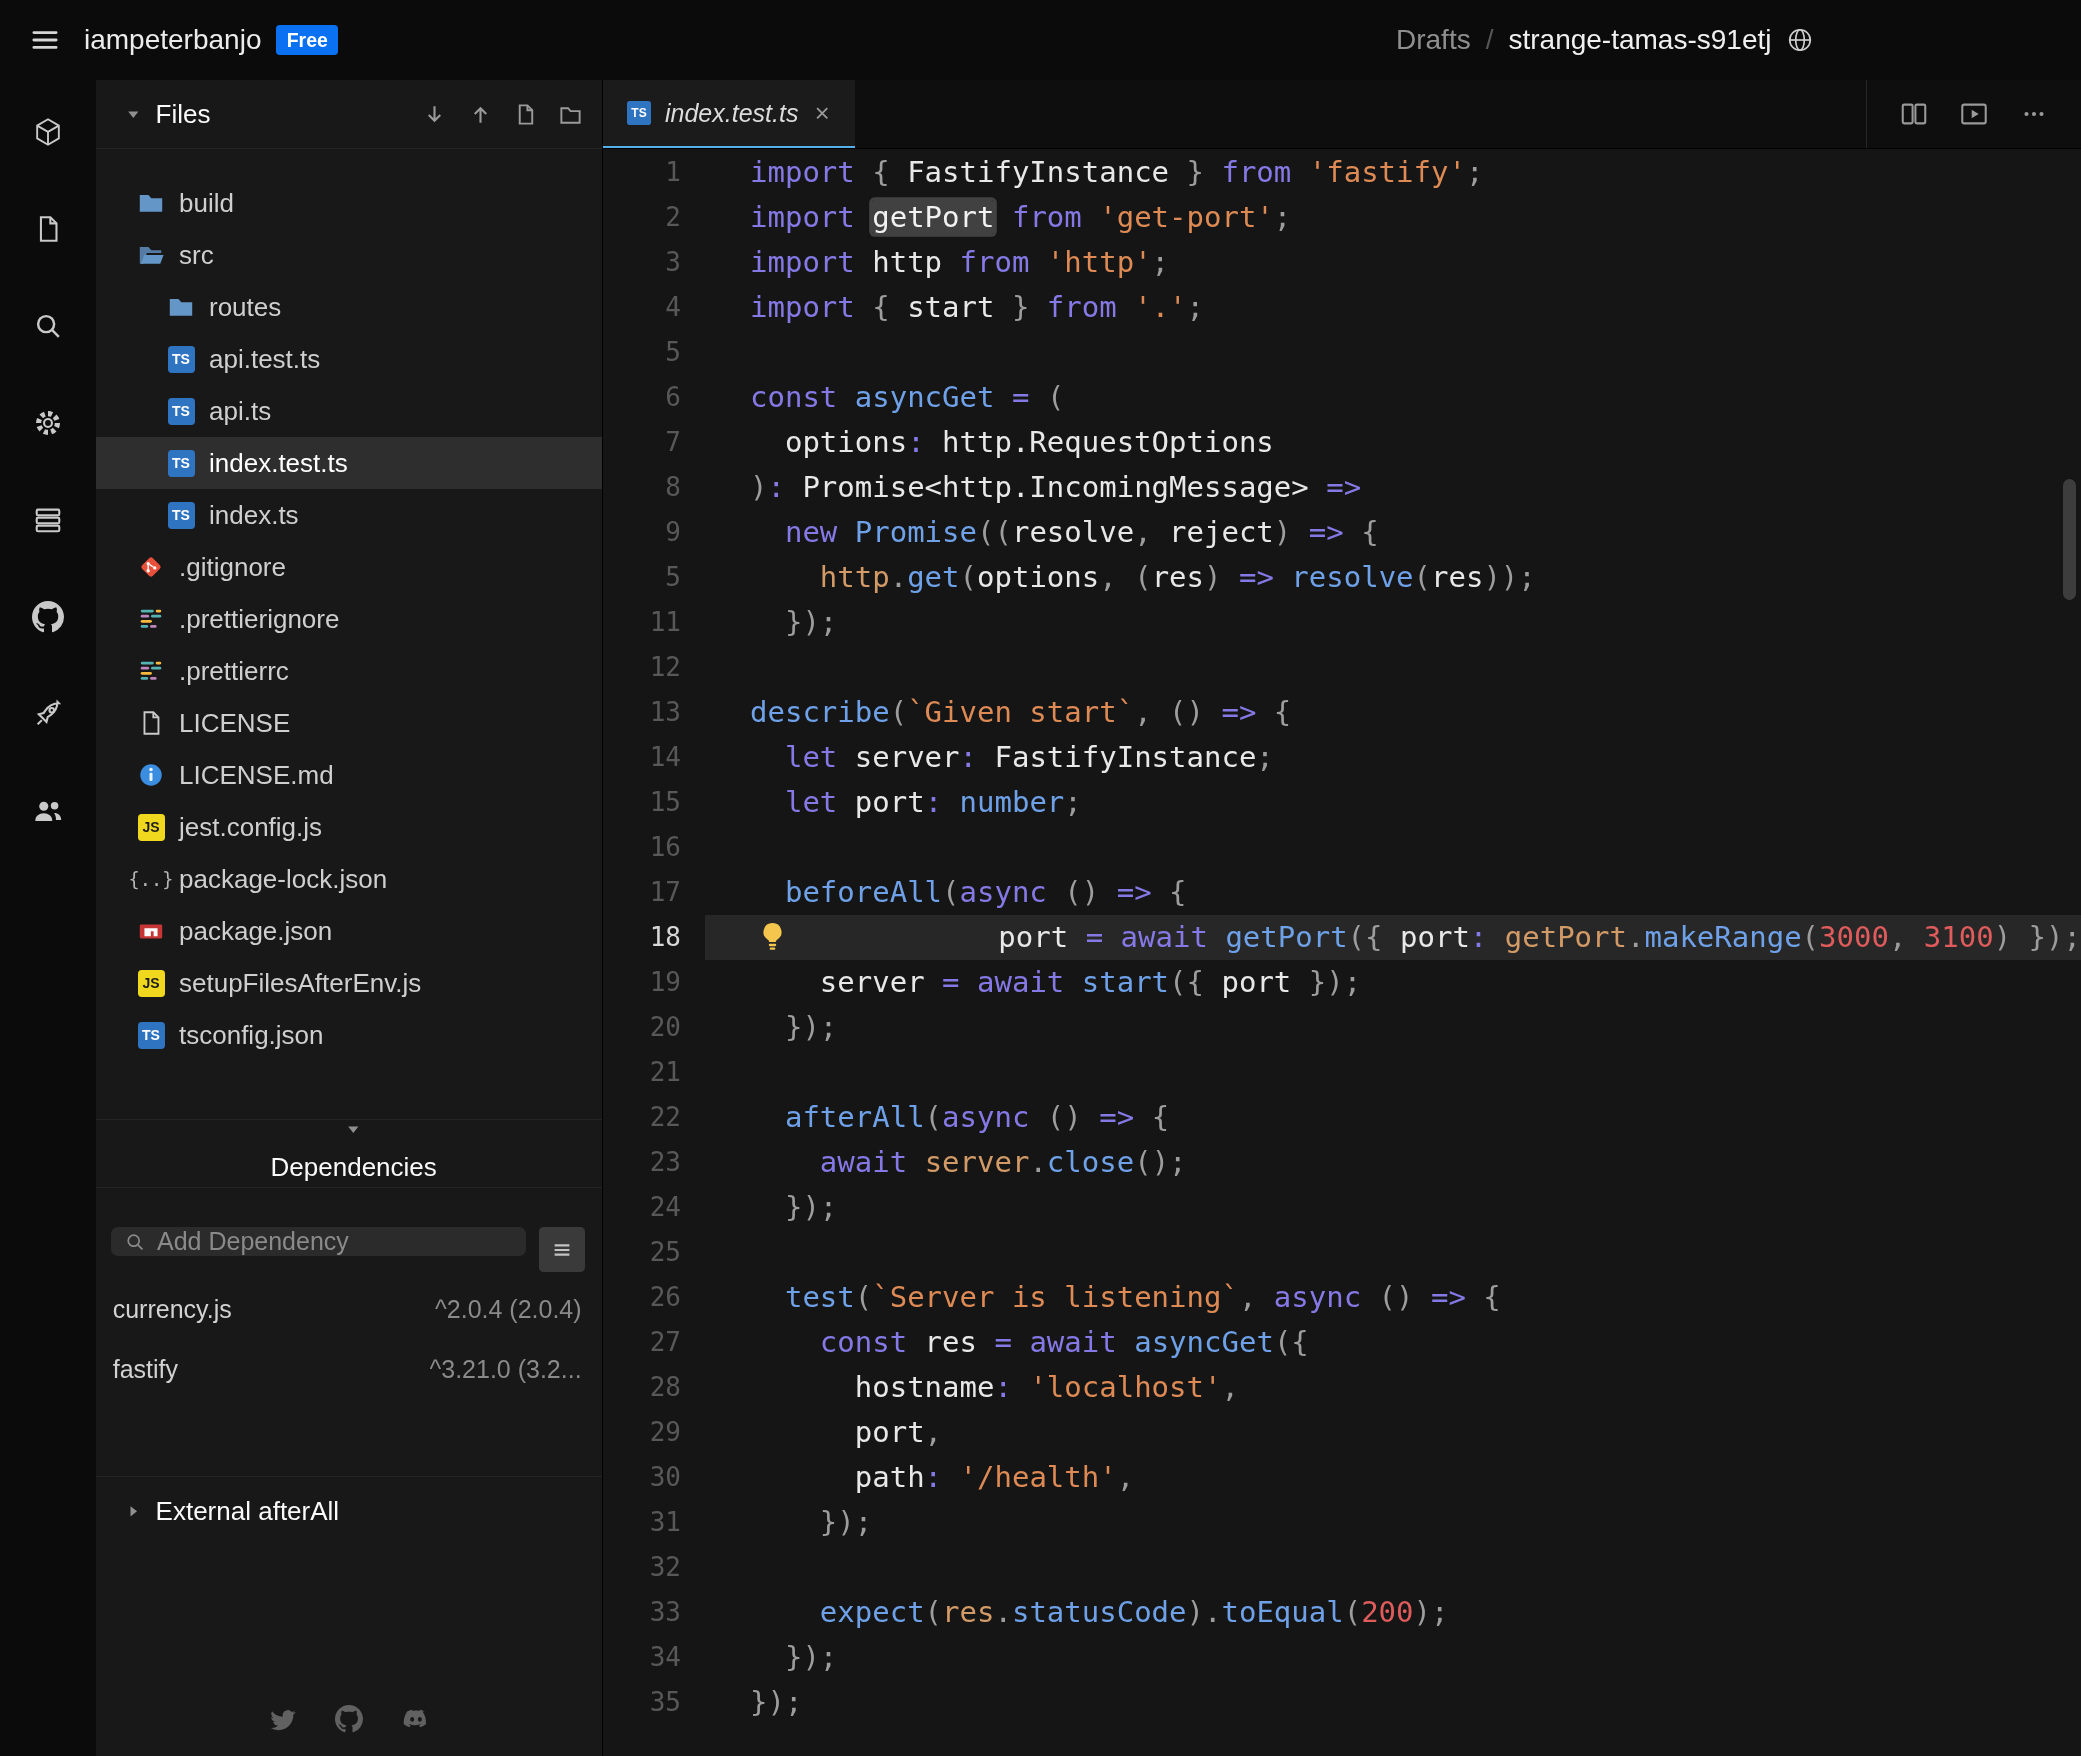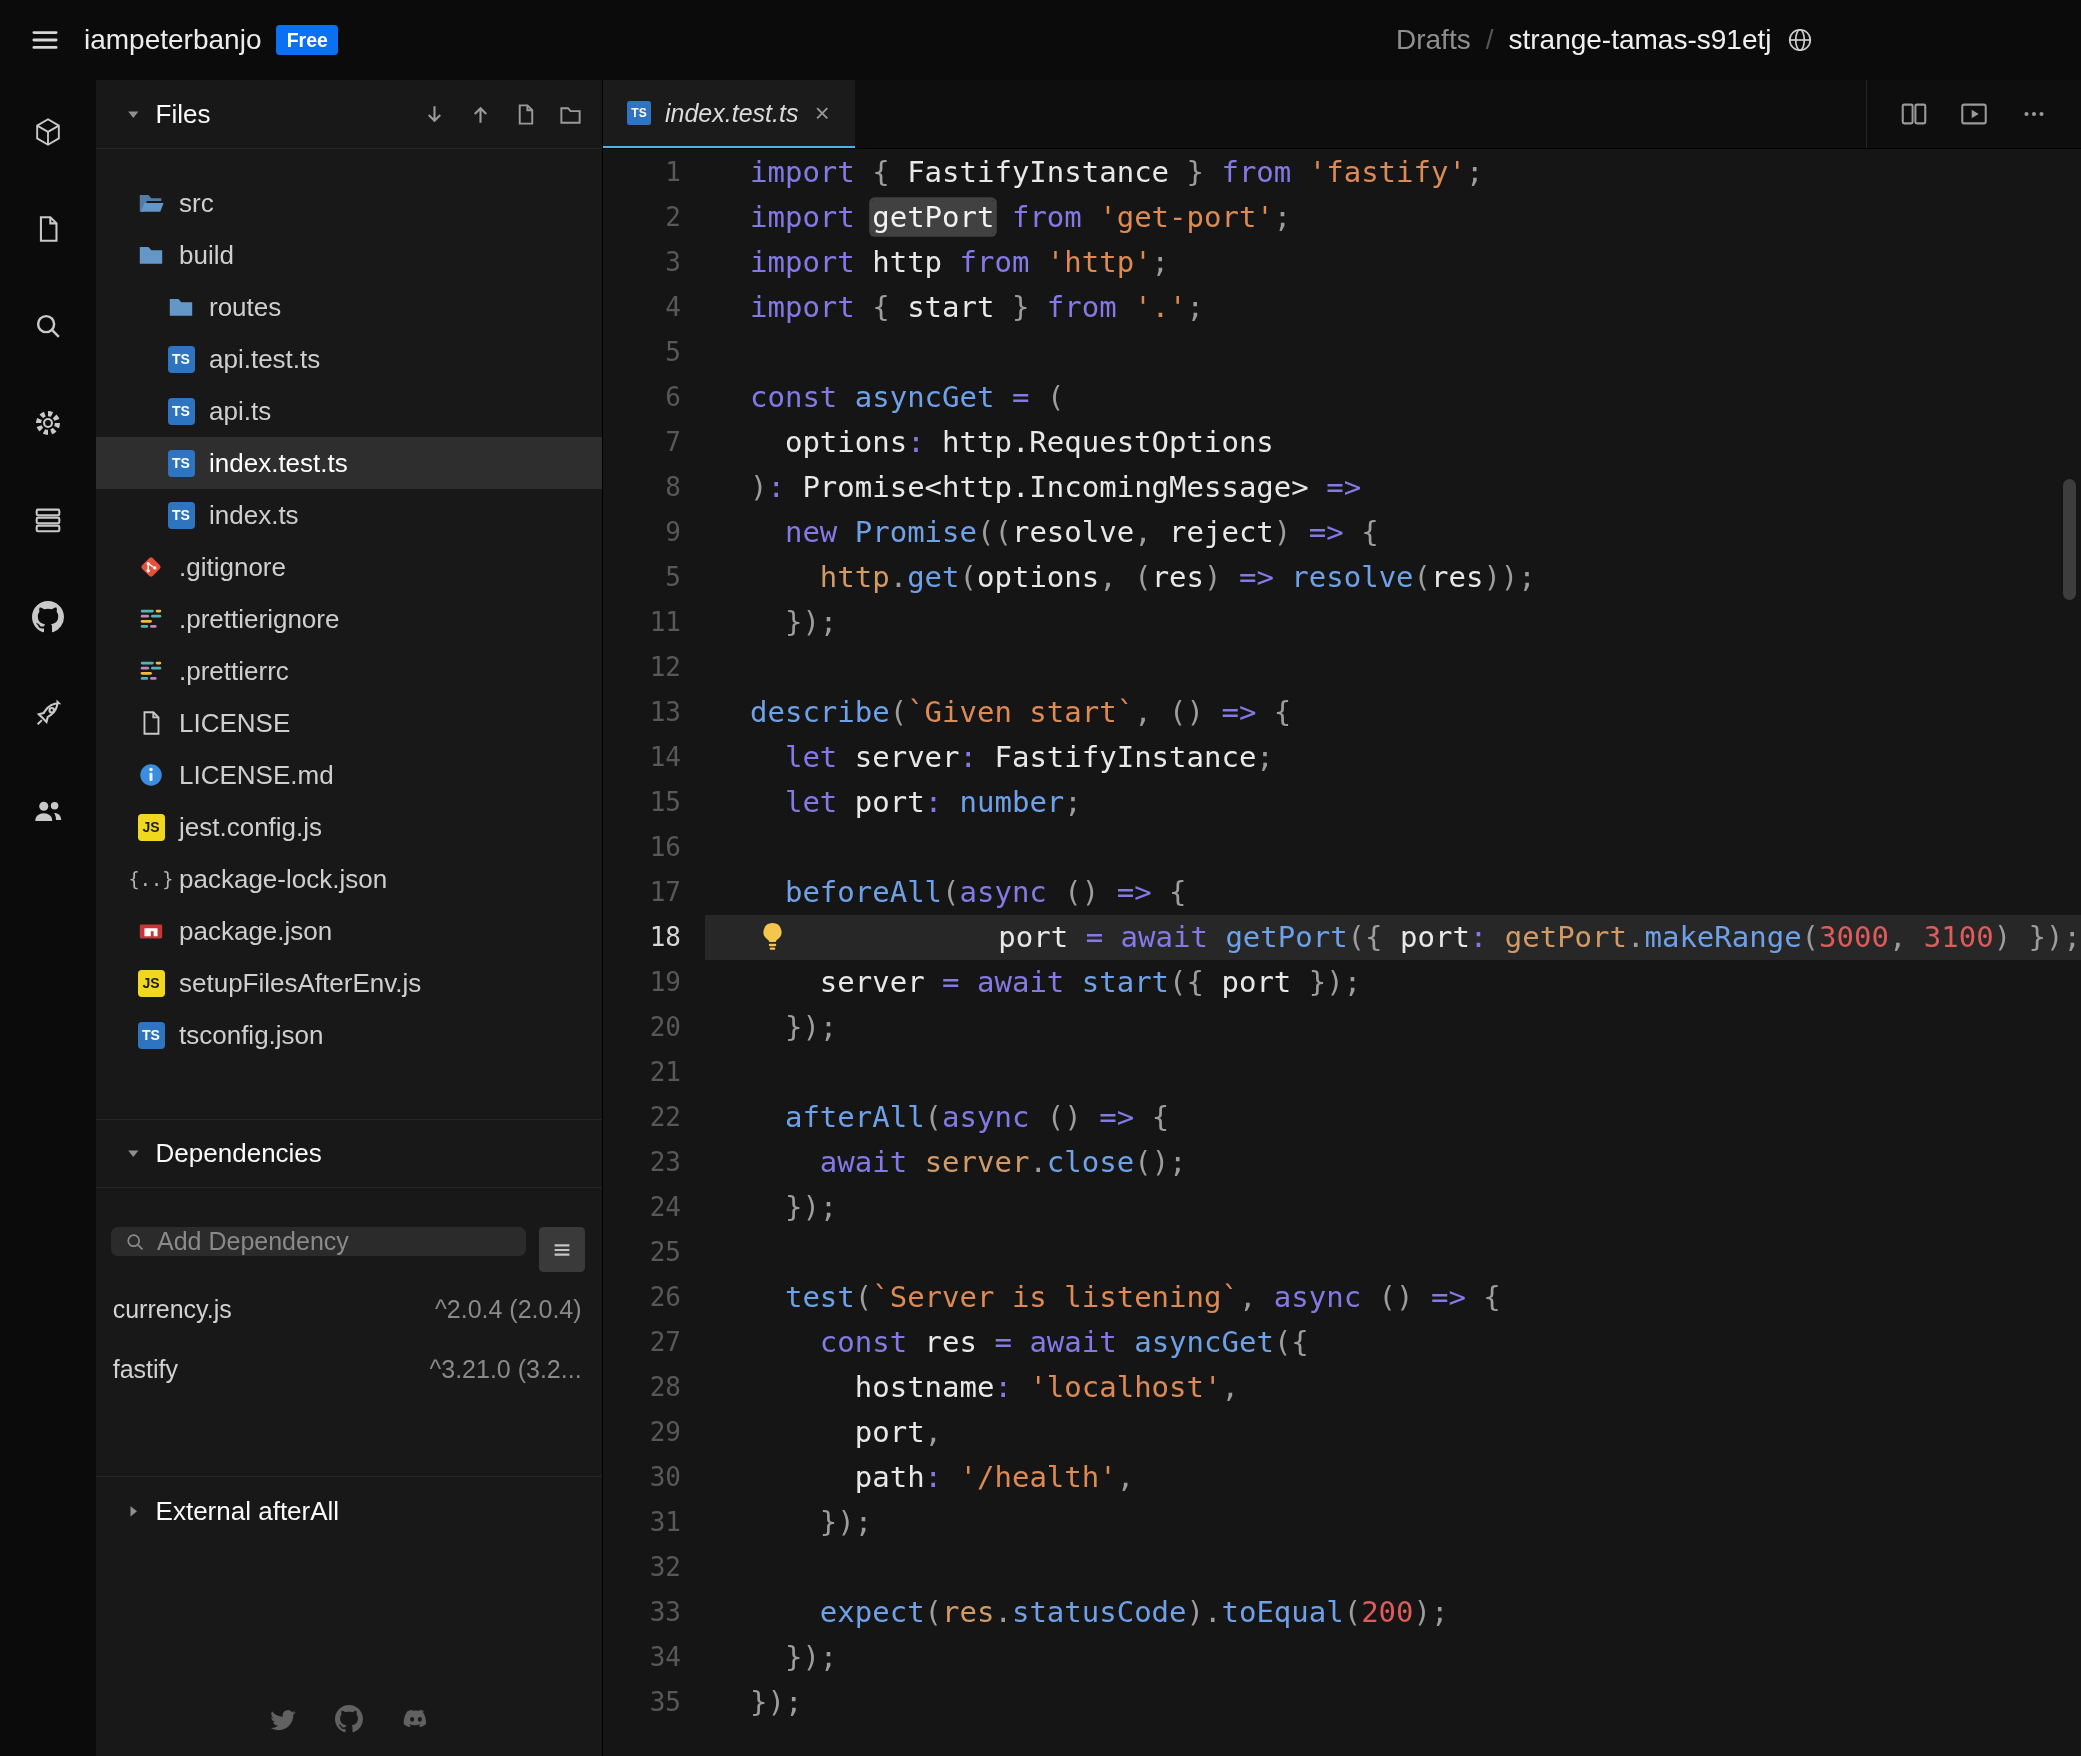--- a/index.html
+++ b/index.html
@@ -46,21 +46,21 @@
   .tree-row.selected .tree-label { color:#fff; }
   .tree-icon { width:28px; height:28px; flex:none; display:flex; align-items:center; justify-content:center; }
   .tree-label { color:#cfcfcf; font-size:26px; white-space:nowrap; }
 
   .badge-ic { width:27px; height:27px; border-radius:3.7px; display:flex; align-items:center;
     justify-content:center; font-weight:700; font-size:14px; font-family:"Liberation Sans",sans-serif; }
   .badge-ic.ts { background:var(--ts,#2f74c0); color:#fff; }
   .badge-ic.js { background:var(--js,#efd81d); color:#1c1c1c; }
   .braces-ic { color:#b5b5b5; font:400 18.6px "DejaVu Sans Mono",monospace; }
 
-  .deps-header { margin-top:58px; border-top:0.9px solid #252525; border-bottom:0.9px solid #252525; }
+  .deps-header { margin-top:58px; border-top:0.9px solid #252525; border-bottom:0.9px solid #252525;flex-direction:column; }
   .dep-search { display:flex; gap:13px; padding:39px 16.7px 0 15px; flex:none; }
   .search-box { flex:1; height:29px; background:#2b2b2b; border-radius:7px; display:flex;
     align-items:center; padding:0 13px; gap:11px; }
   .ic-search { width:22px; height:22px; color:#8a8a8a; flex:none; }
   .dep-input { flex:1; background:transparent; border:none; outline:none; color:#dddddd; font-size:25px;
     font-family:"Liberation Sans",sans-serif; min-width:0; }
   .dep-input::placeholder { color:#8a8a8a; }
   .dep-list-btn { width:46px; height:45px; background:#3a3a3a; border:none; border-radius:4.6px;
     display:flex; align-items:center; justify-content:center; cursor:pointer; color:#c4c4c4; }
   .ic-listbtn { width:24px; height:24px; }
@@ -226,33 +226,33 @@
                 <path d="M3.5 6.5h7l2.5 3h9.5v12h-19z"></path>
               </svg>
             </span>
           </div>
       </div>
 
       <div class="tree">
           <div class="tree-row" style="padding-left: 41px;">
             <span class="tree-icon" style="color: var(--folder);">
               <svg viewBox="0 0 30 30" fill="currentColor">
+                <path d="M3 24.5V6.5h9.3l3 3.4H27v14.6z"></path>
+              </svg>
+            </span>
+            <span class="tree-label">build</span>
+          </div>
+          <div class="tree-row" style="padding-left: 41px;">
+            <span class="tree-icon" style="color: var(--folder);">
+              <svg viewBox="0 0 30 30" fill="currentColor">
                 <path d="M3 24.5v-18h9.3l3 3.4H26v3H10.6L7 24.5z" opacity=".8"></path>
                 <path d="M7.8 14.9h20.7l-3.6 9.6H4.2z"></path>
               </svg>
             </span>
             <span class="tree-label">src</span>
-          </div>
-          <div class="tree-row" style="padding-left: 41px;">
-            <span class="tree-icon" style="color: var(--folder);">
-              <svg viewBox="0 0 30 30" fill="currentColor">
-                <path d="M3 24.5V6.5h9.3l3 3.4H27v14.6z"></path>
-              </svg>
-            </span>
-            <span class="tree-label">build</span>
           </div>
           <div class="tree-row" style="padding-left: 71px;">
             <span class="tree-icon" style="color: var(--folder);">
               <svg viewBox="0 0 30 30" fill="currentColor">
                 <path d="M3 24.5V6.5h9.3l3 3.4H27v14.6z"></path>
               </svg>
             </span>
             <span class="tree-label">routes</span>
           </div>
           <div class="tree-row" style="padding-left: 71px;">

